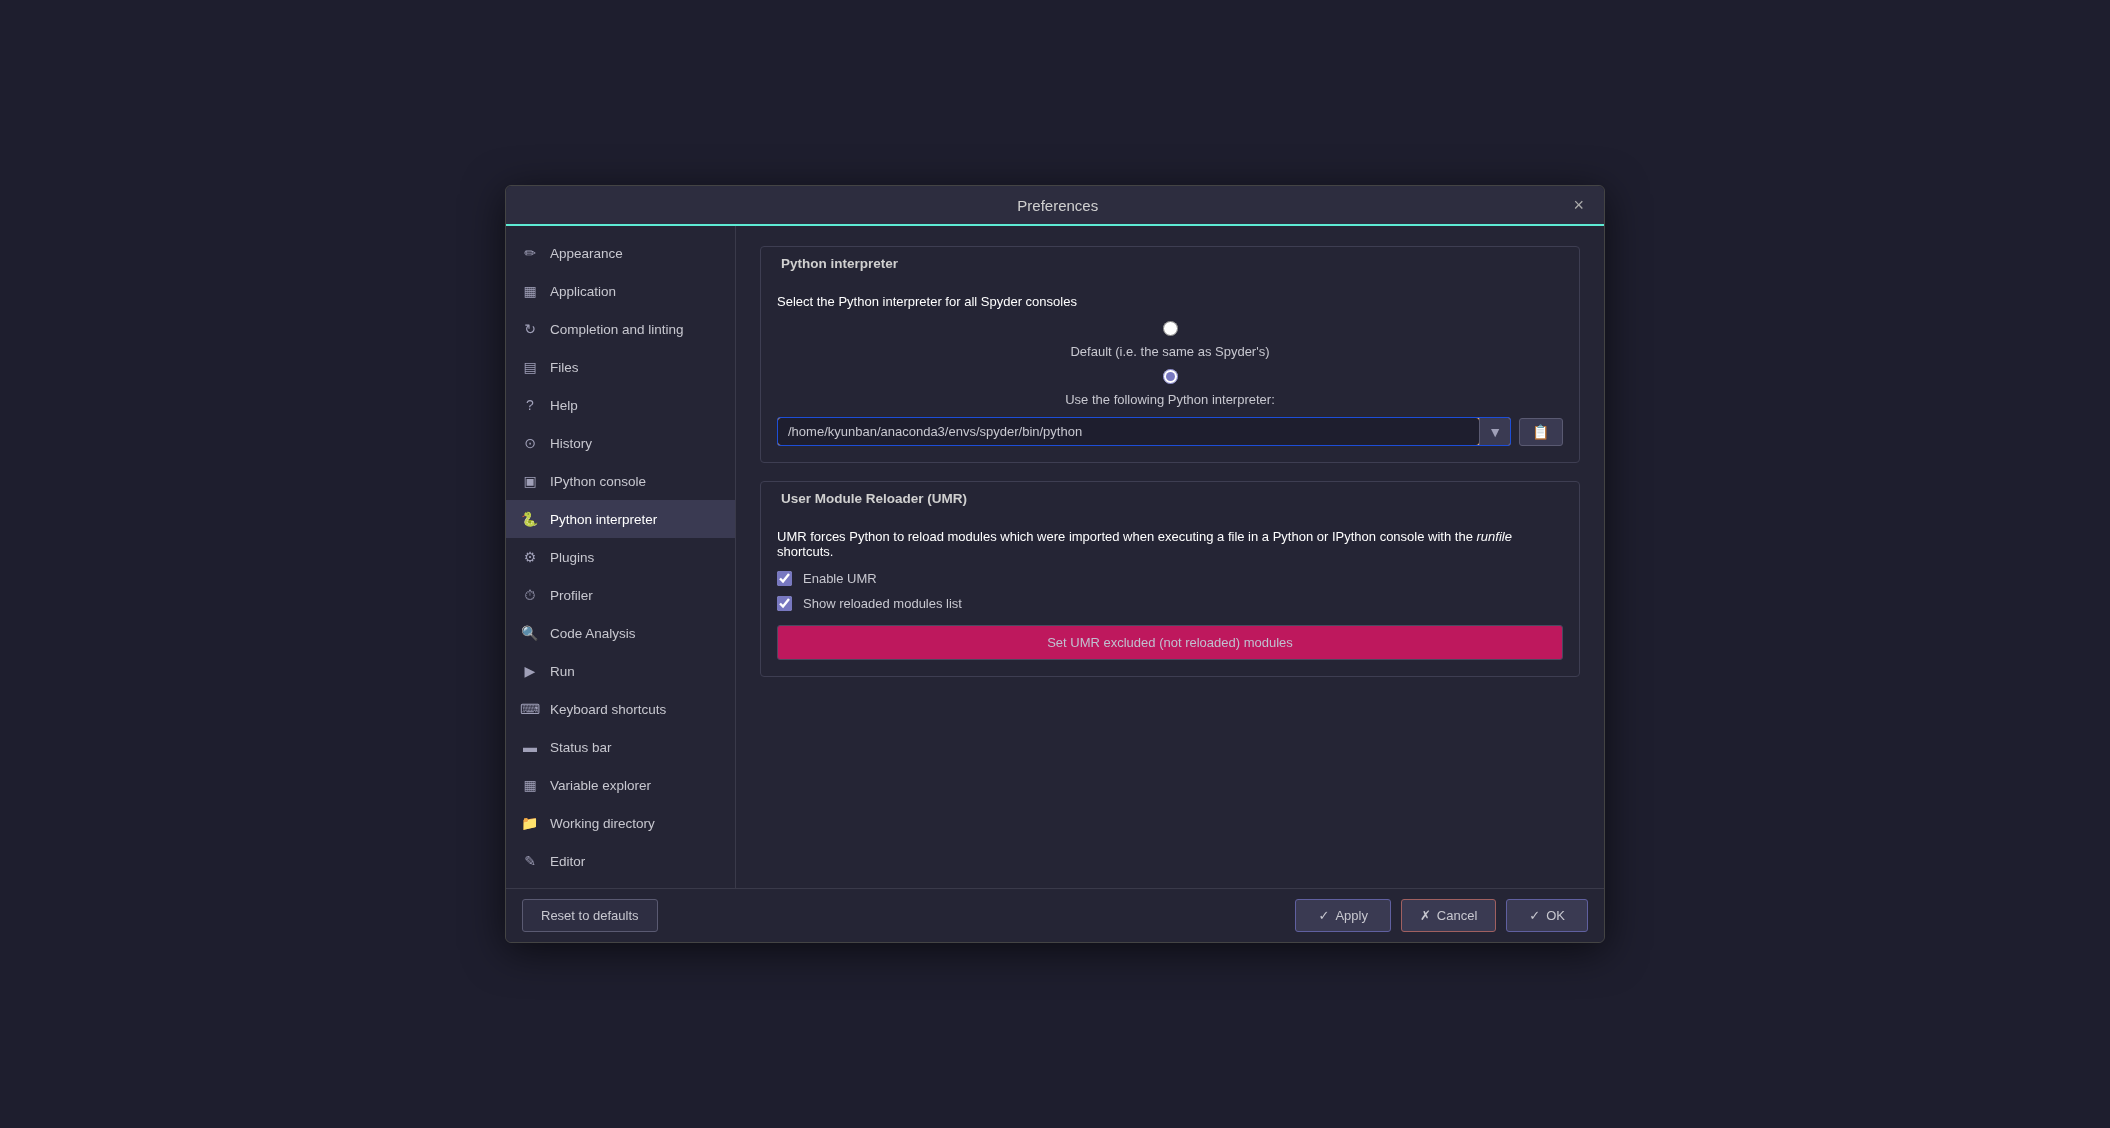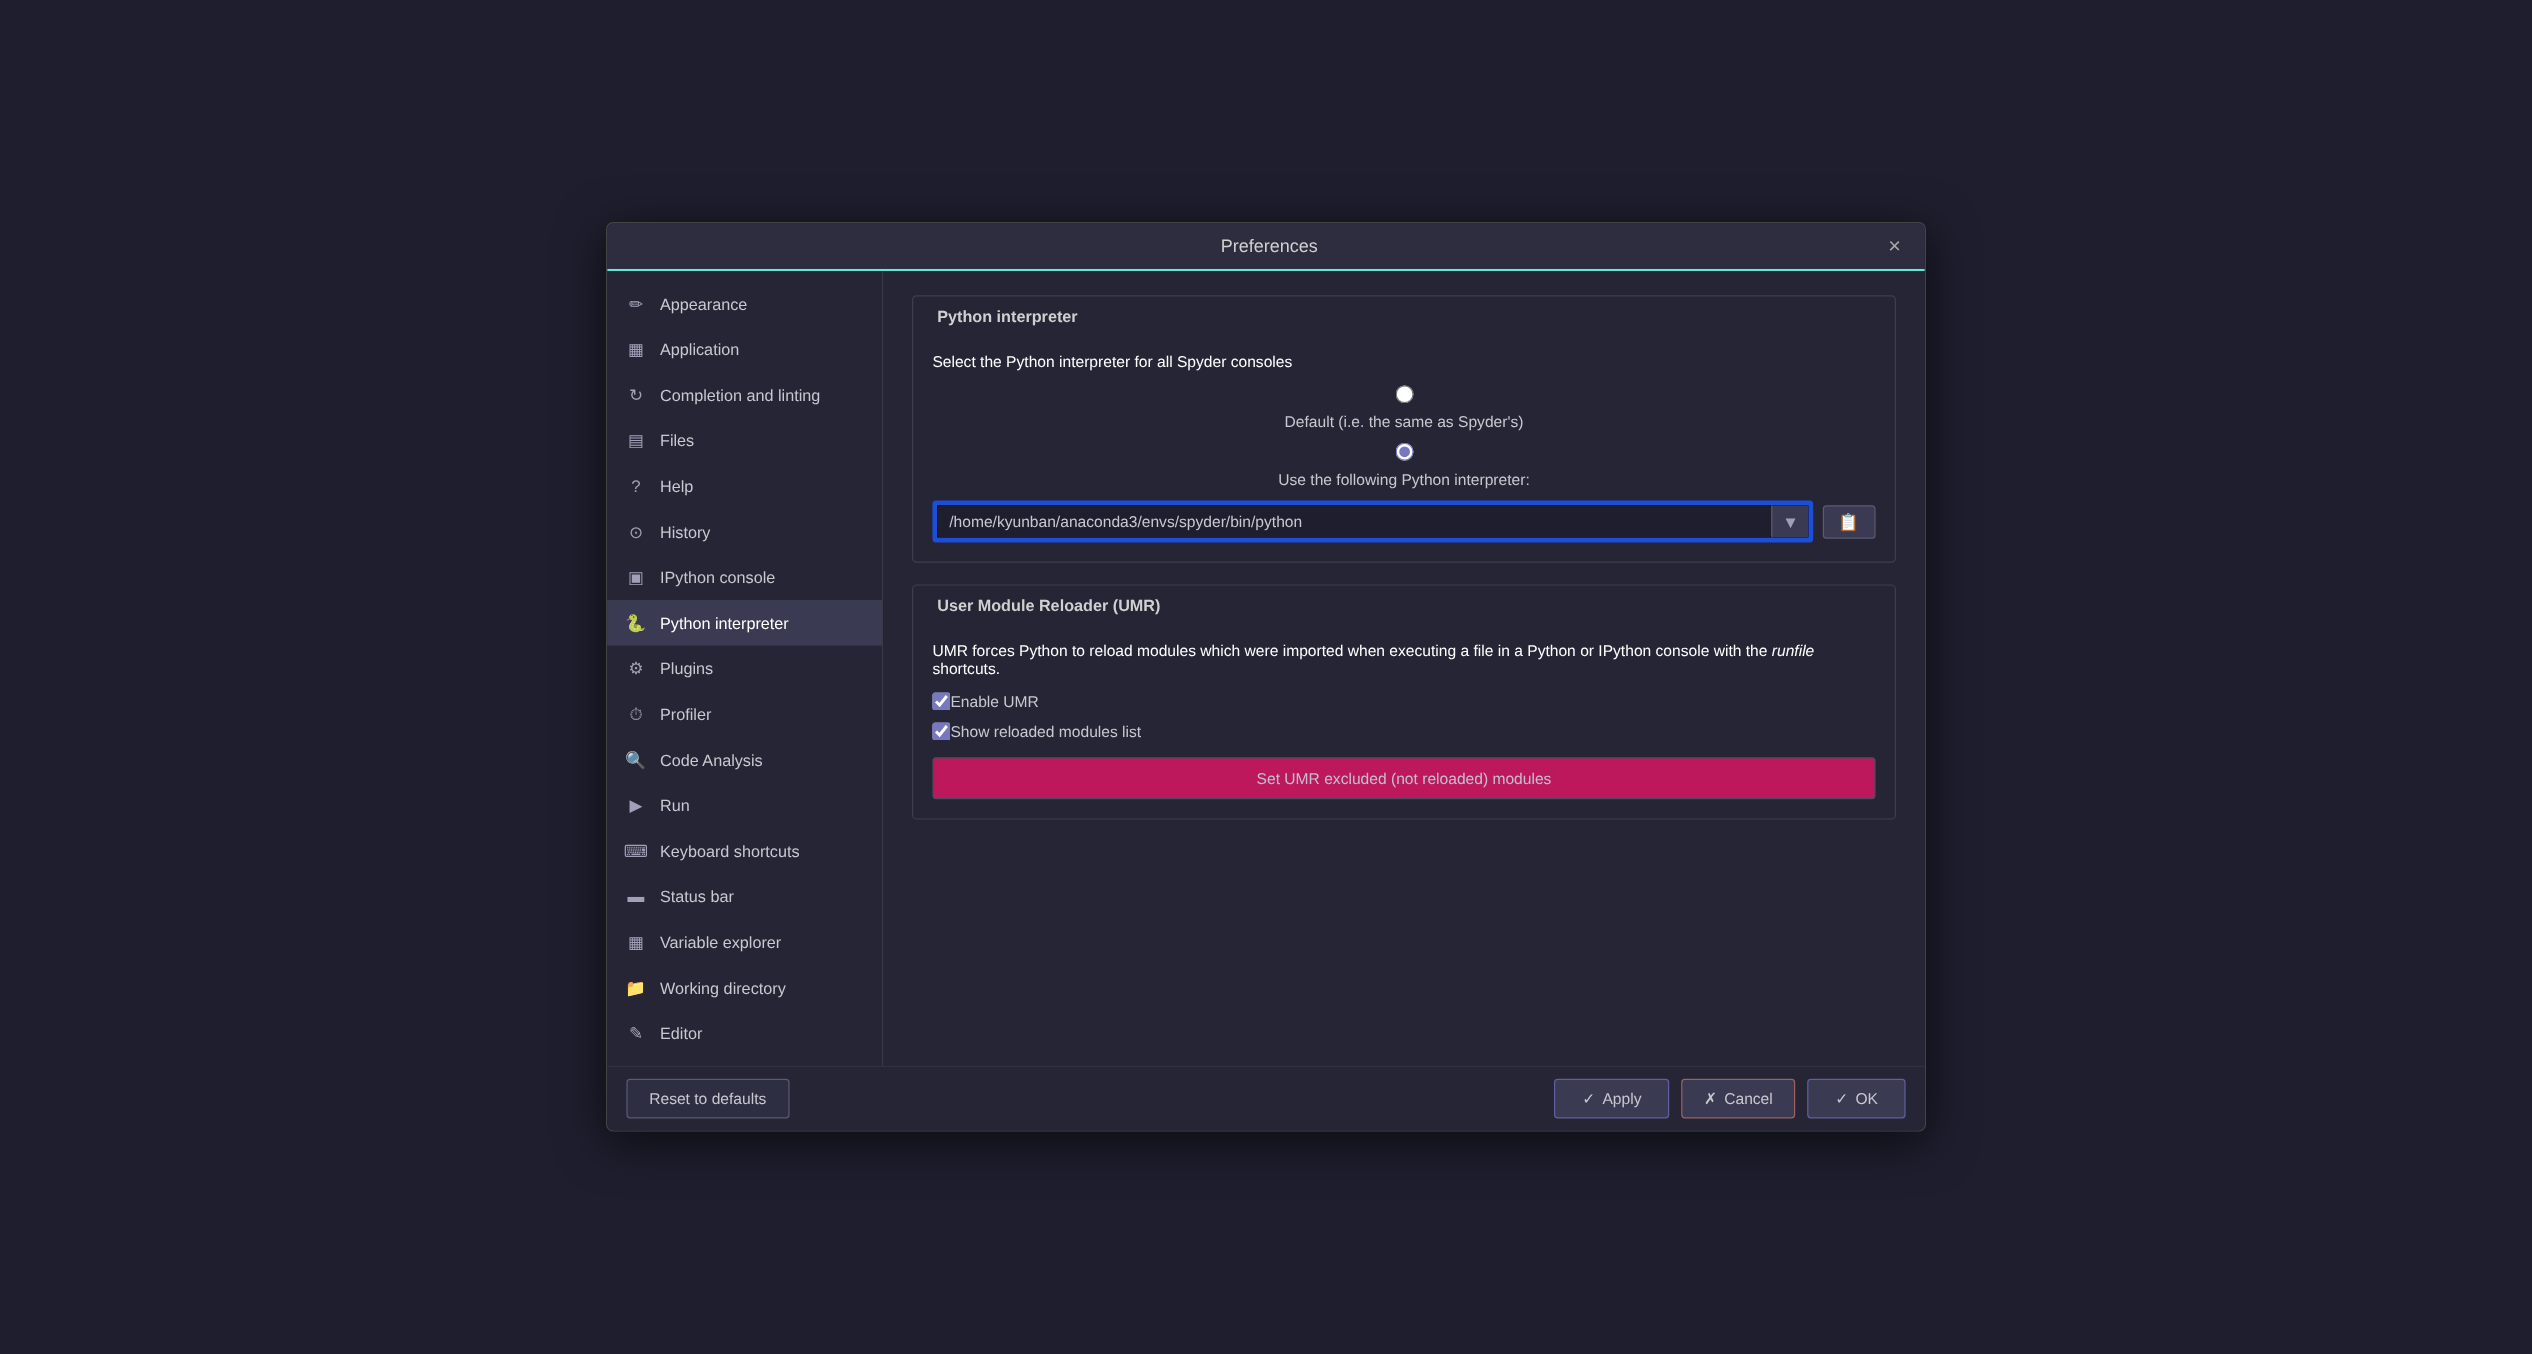--- a/index.html
+++ b/index.html
@@ -161,21 +161,21 @@
       color: #c8c8d0;
       padding: 5px 12px;
       cursor: pointer;
       font-size: 14px;
       min-width: 44px;
       text-align: center;
     }
     .checkbox-row {
       display: flex;
       align-items: center;
-      gap: 0;
+      gap: 11px;
       margin-bottom: 10px;
     }
     .checkbox-row input[type="checkbox"] {
       accent-color: #7878c0;
       width: 15px;
       height: 15px;
     }
     .checkbox-label {
       font-size: 13px;
       color: #c8c8d0;
@@ -254,24 +254,24 @@
       border-left: 1px solid #5a5a72;
       padding: 4px 8px;
       display: flex;
       align-items: center;
       color: #a0a0b8;
       cursor: pointer;
     }
     .path-input-wrapper {
       display: flex;
       flex: 1;
-      border: 4px solid #1d4ed8;
+      border: 1px solid #1d4ed8;
       border-radius: 3px;
       overflow: hidden;
-      background: #000000;
+      background: #fdba74;
     }
     .path-input-wrapper input {
       border: none;
       flex: 1;
     }
   </style>
 </head>
 <body>
 
 <div class="dialog">

